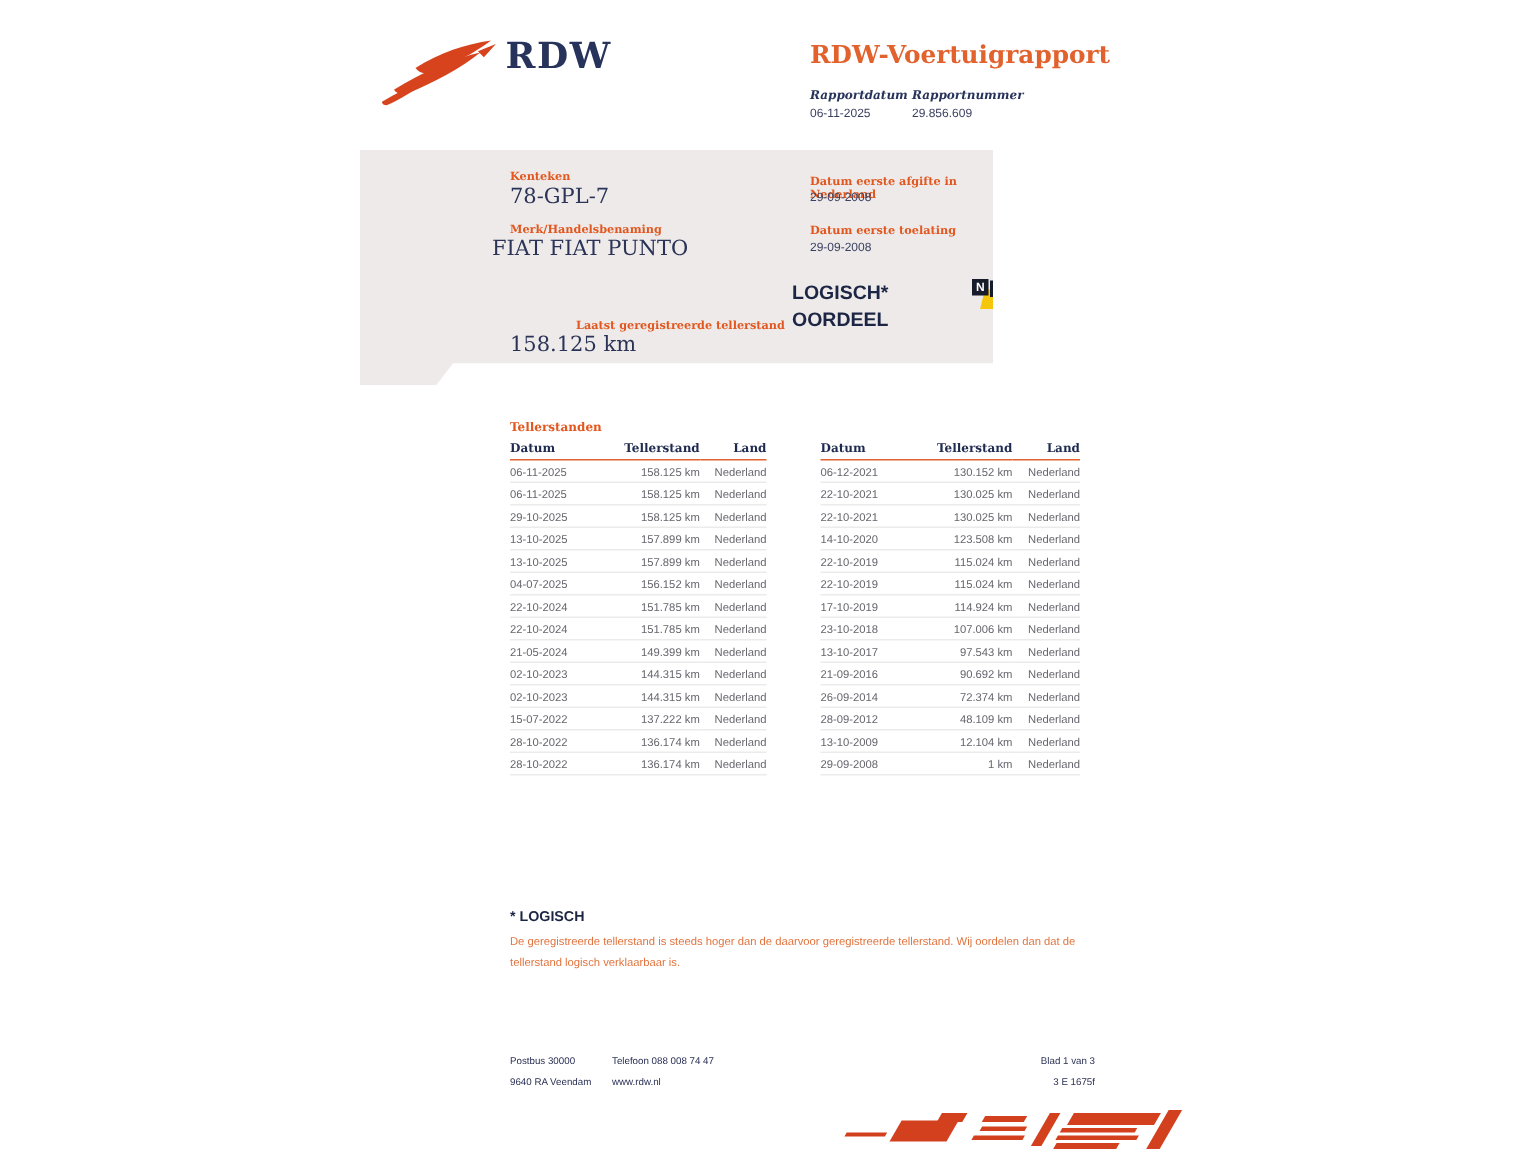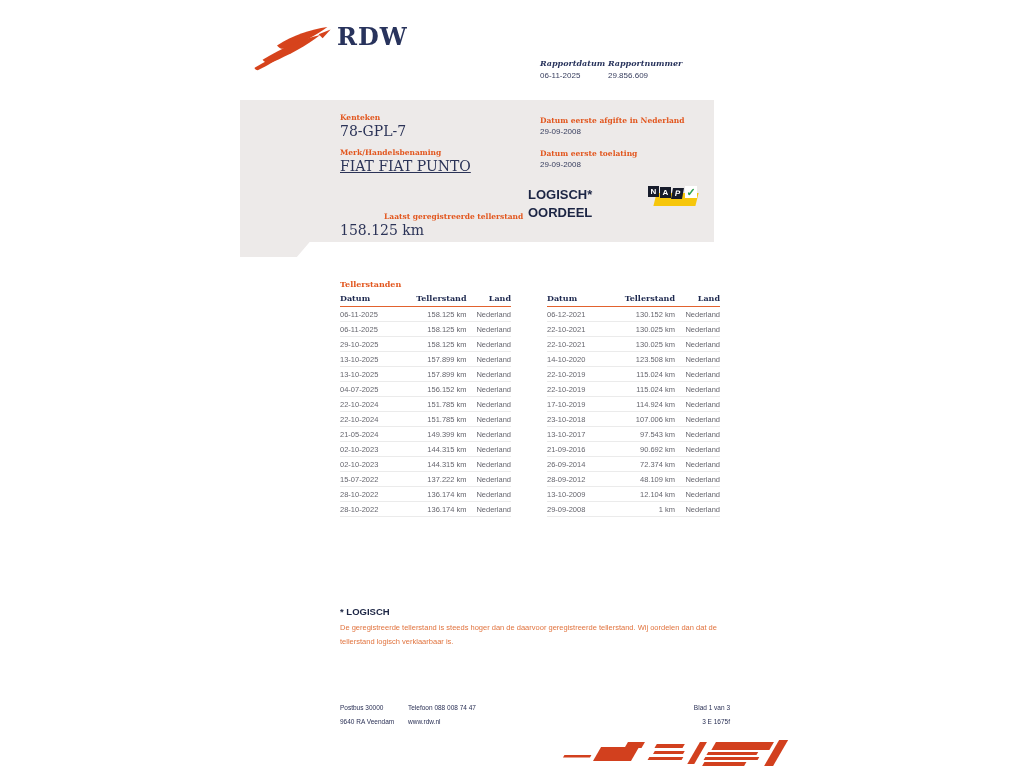--- a/index.html
+++ b/index.html
@@ -13,27 +13,27 @@
   .logo-text{position:absolute;left:84px;top:0px;font-family:"DejaVu Serif",serif;
              font-size:24px;letter-spacing:1px;color:#28335c;}
   .doc-title{left:540px;top:27px;font-family:"DejaVu Serif",serif;font-weight:bold;
              font-size:16.5px;color:#e2622e;}
   .rep-label{font-family:"DejaVu Serif",serif;font-weight:bold;font-size:8px;color:#28335c;font-style:italic;}
   .rep-value{font-size:8px;color:#3a4060;margin-top:3px;}
   .rep-date{left:540px;top:58px;}
   .rep-num{left:608px;top:58px;}
 
   
-  .panel{left:240px;top:100px;width:474px;height:157px;background:#edeae9;
+  .panel{left:240px;top:100px;width:422px;height:157px;background:#edeae9;
          clip-path:polygon(0 0,100% 0,100% 90.5%,14.7% 90.5%,12% 100%,0 100%);}
   .lbl{font-family:"DejaVu Serif",serif;font-weight:bold;font-size:7.5px;color:#e2571f;}
   .big-val{font-family:"DejaVu Serif",serif;font-size:14px;color:#2b3357;}
   .sm-val{font-size:8px;color:#3a4060;}
   .p-kenteken-l{left:100px;top:13px;} .p-kenteken-v{left:100px;top:23px;}
-  .p-merk-l{left:100px;top:48px;}    .p-merk-v{left:100px;top:58px;text-decoration:underline;}
+  .p-merk-l{left:100px;top:48px;}    .p-merk-v{left:88px;top:58px;}
   .p-tell-l{left:100px;top:112px;margin-left:44px;}   .p-tell-v{left:100px;top:122px;}
   .p-afg-l{left:300px;top:16px;}     .p-afg-v{left:300px;top:27px;}
   .p-toe-l{left:300px;top:49px;}     .p-toe-v{left:300px;top:60px;}
   .oordeel{left:288px;top:86px;font-size:13px;font-weight:bold;color:#1c2544;line-height:18px;}
 
   
   .nap{left:408px;top:84px;width:52px;height:28px;}
   .nap-yellow{position:absolute;left:7px;top:9px;width:42px;height:13px;background:#f6c60b;
               transform:skewX(-14deg);}
   .nap-box{position:absolute;top:2px;width:11px;height:11px;background:#171c2b;color:#ffffff;
@@ -81,20 +81,21 @@
       <g fill="#d6431c">
         <path d="M30 24 C50 11, 72 4, 93 1 C80 11, 59 22, 40 28 C36 29, 32 27, 30 24 Z"></path>
         <path d="M12 42 C36 27, 62 16, 84 11 C68 24, 45 36, 24 45 C19 47, 14 45, 12 42 Z"></path>
         <path d="M2 52 C14 45, 27 38, 40 33 C31 42, 17 50, 6 55 C4 55, 2 54, 2 52 Z"></path>
         <path d="M82 10 L97 4 L87 15 Z"></path>
       </g>
     </svg>
     <span class="logo-text">RDW</span>
   </div>
 
+  <div class="abs doc-title">RDW-Voertuigrapport</div>
 
   <div class="abs rep-date">
     <div class="rep-label">Rapportdatum</div>
     <div class="rep-value">06-11-2025</div>
   </div>
   <div class="abs rep-num">
     <div class="rep-label">Rapportnummer</div>
     <div class="rep-value">29.856.609</div>
   </div>
 

